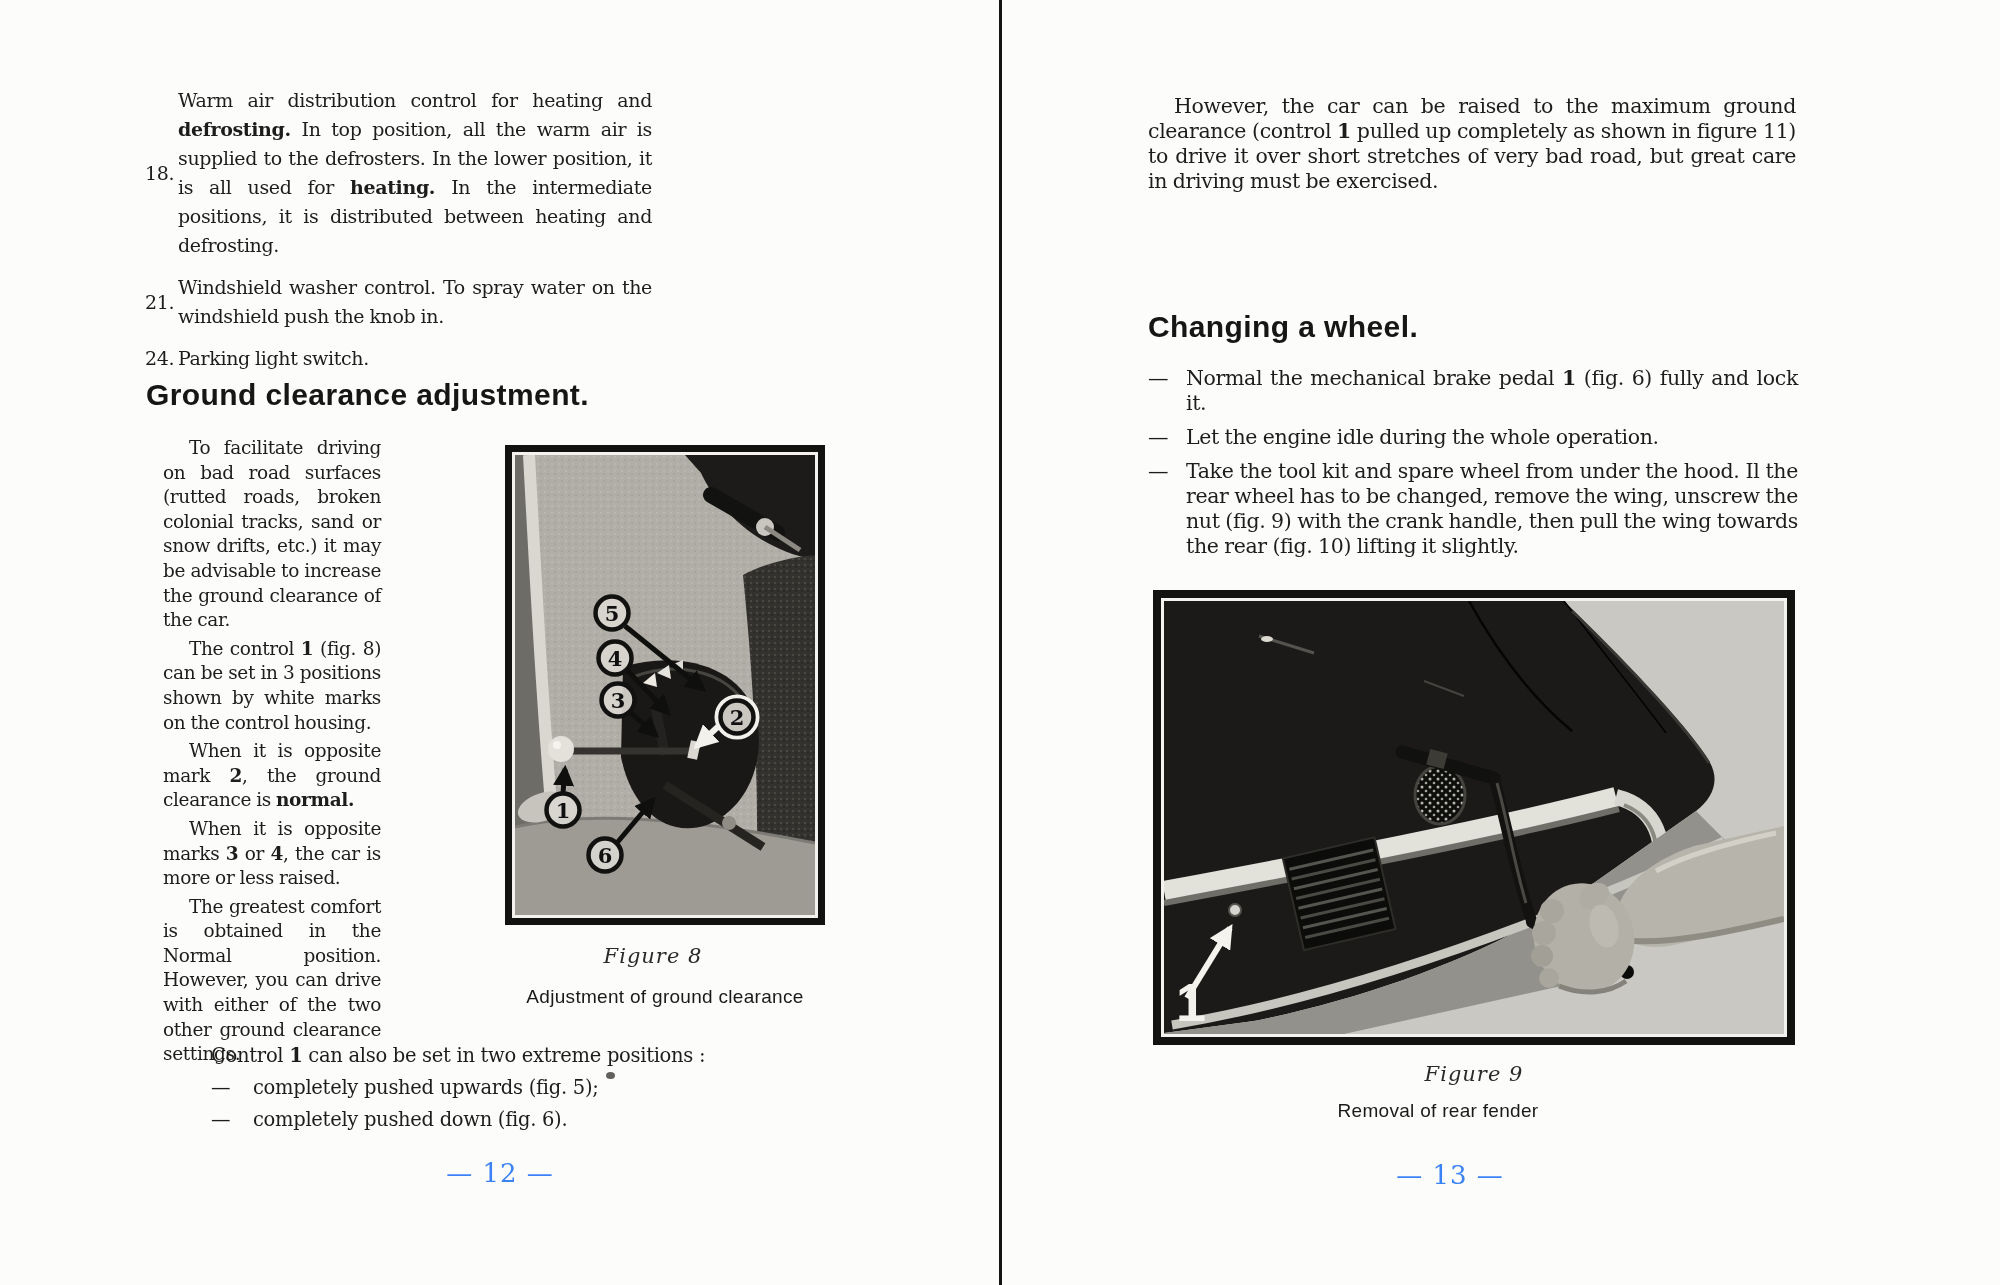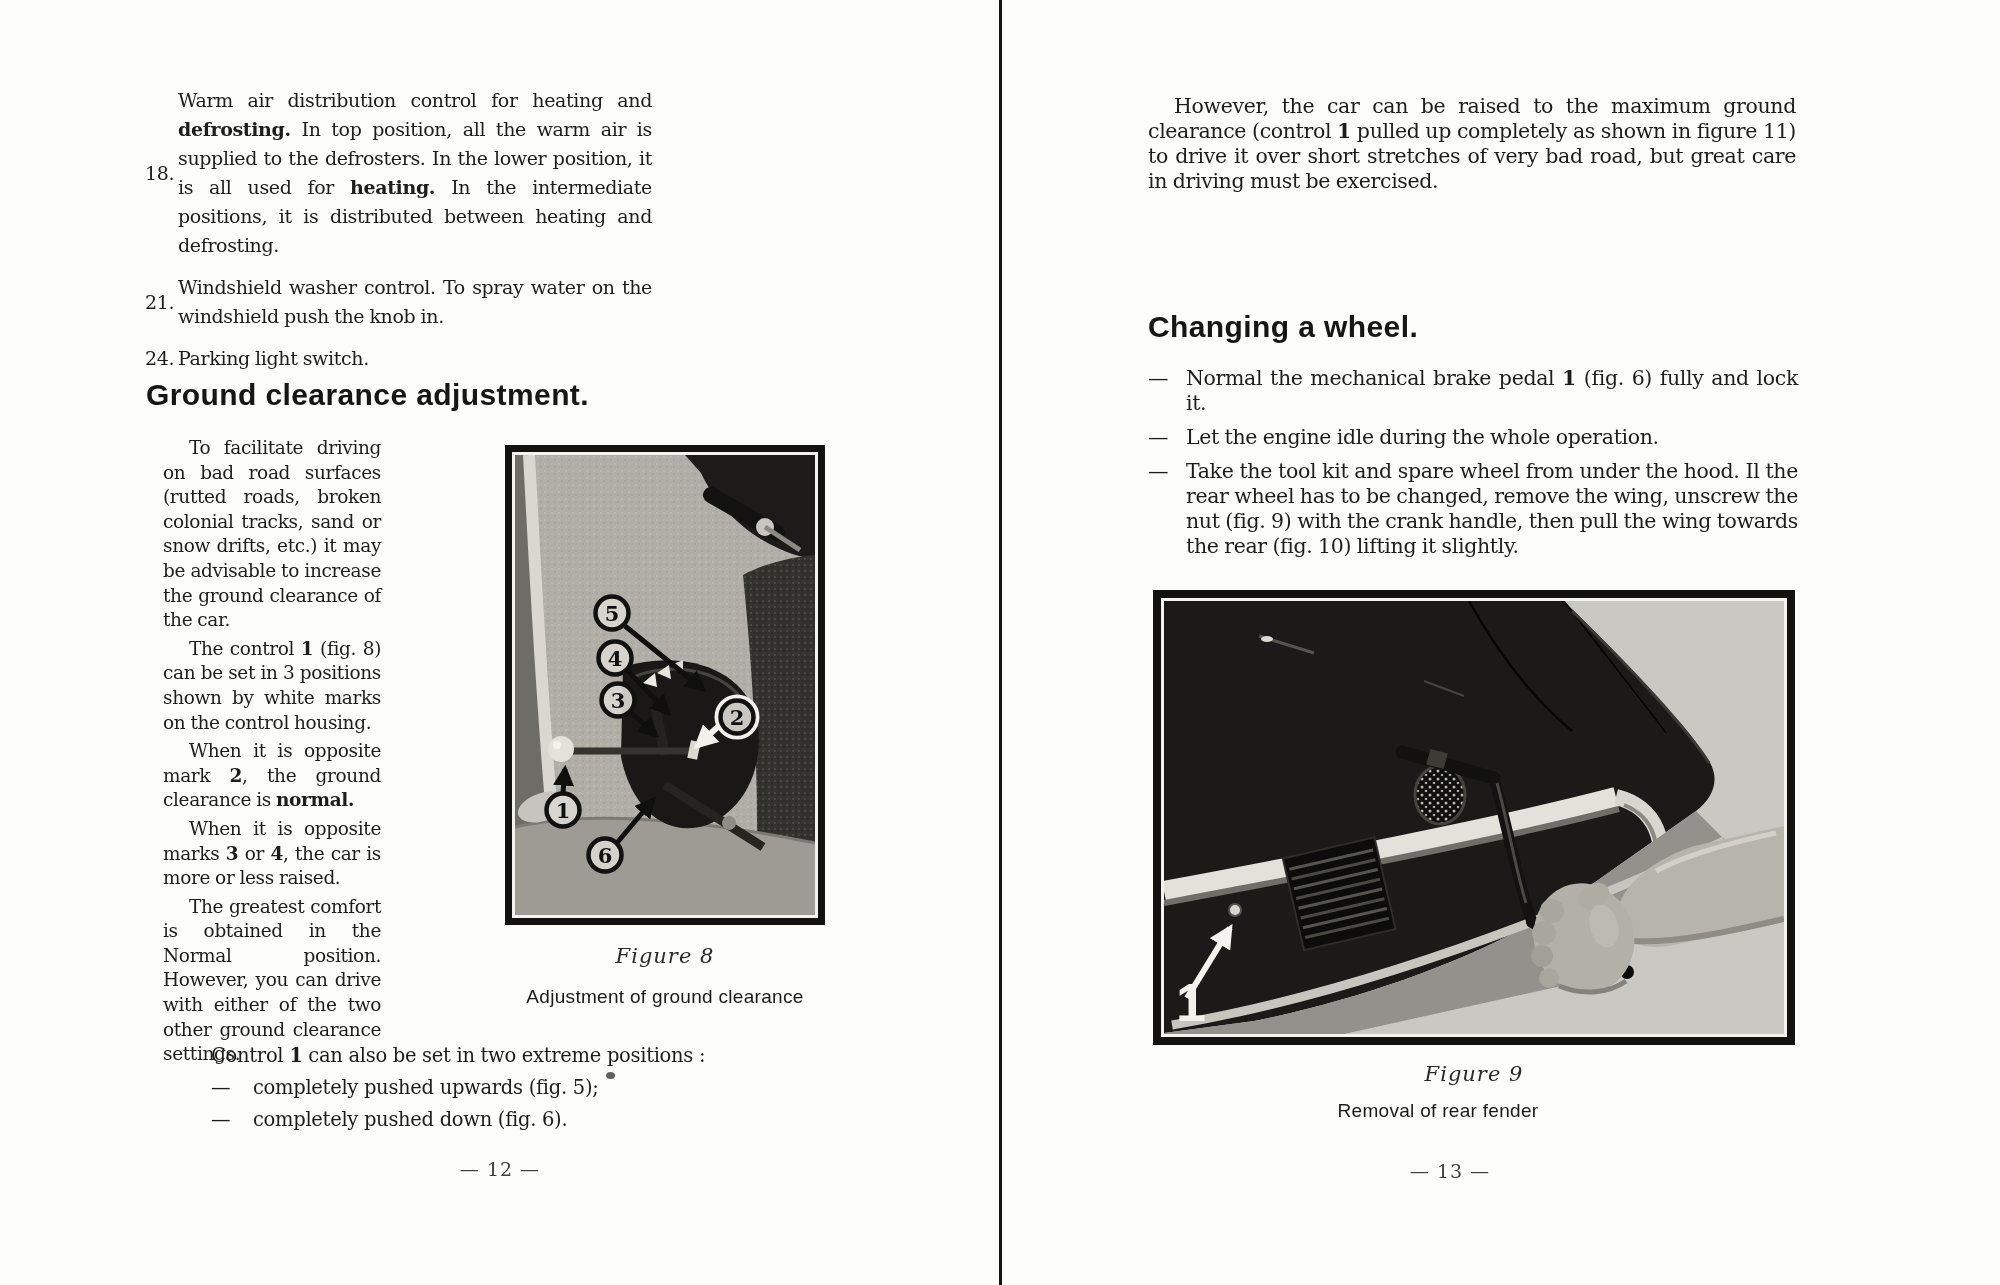--- a/index.html
+++ b/index.html
@@ -43,26 +43,26 @@
 
   
   .photo-frame{box-sizing:border-box;border:7px solid #121210;background:#f3f2ee;padding:3px;}
   .fig8{left:505px;top:445px;width:320px;height:480px;}
   .fig9{left:1153px;top:590px;width:642px;height:455px;border-width:8px;}
   .photo-frame svg{display:block;}
 
   .fig-label{font-style:italic;font-size:21px;text-align:center;letter-spacing:1px;color:#2a2a28;}
   .fig-cap{font-family:"Liberation Sans",sans-serif;font-weight:400;font-size:19px;
            text-align:center;letter-spacing:0.3px;color:#1a1a18;}
-  .fig8-label{left:505px;top:944px;width:320px;}
+  .fig8-label{left:493px;top:944px;width:320px;}
   .fig8-cap{left:455px;top:986px;width:420px;}
   .fig9-label{left:1153px;top:1062px;width:642px;}
   .fig9-cap{left:1117px;top:1100px;width:642px;text-align:center;}
 
-  .folio{font-size:19px;text-align:center;letter-spacing:1px;color:#404040;}
+  .folio{font-size:26px;text-align:center;letter-spacing:1px;color:#3b82f6;}
   .folio-l{left:0;top:1158px;width:1000px;}
   .folio-r{left:950px;top:1160px;width:1000px;}
 
   .smudge{left:606px;top:1072px;width:9px;height:7px;border-radius:50%;background:#45443f;opacity:.85;}
 </style>
 </head>
 <body>
 
 <div class="sheet">
 

